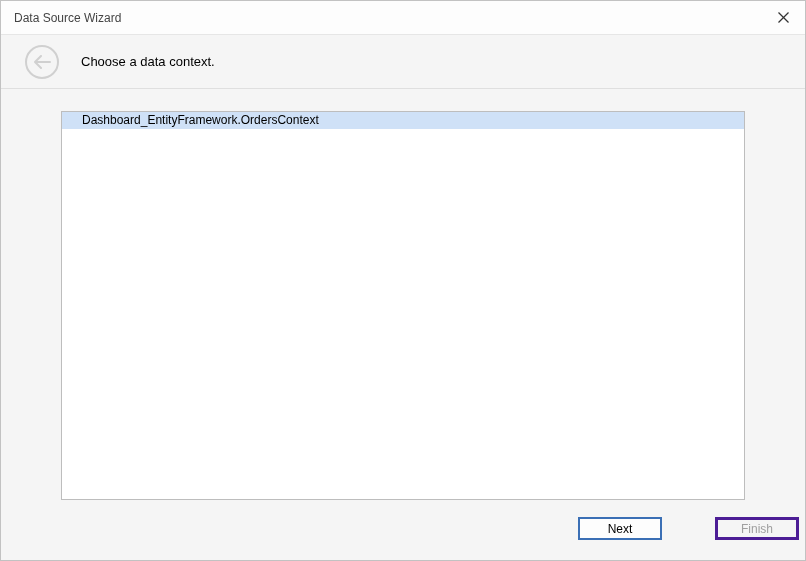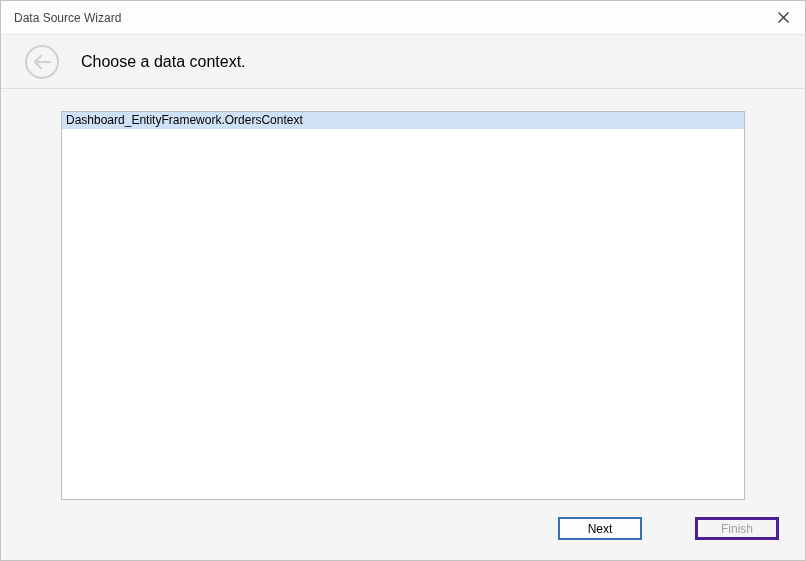--- a/index.html
+++ b/index.html
@@ -56,52 +56,52 @@
       height: 34px;
       border-radius: 50%;
       border: 2px solid #D0D0D0;
       display: flex;
       align-items: center;
       justify-content: center;
       margin-right: 22px;
     }
     .back-circle svg { display: block; }
     .header .instruction {
-      font-size: 16px;
+      font-size: 13px;
       color: #000;
       text-align: right;
     }
     .content-area {
       background: #F5F5F5;
       padding: 22px 60px 12px 60px;
       height: 418px;
     }
     .listbox {
       width: 100%;
       height: 389px;
       background: #FFFFFF;
       border: 1px solid #BDBDBD;
       overflow: auto;
     }
     .list-item {
       height: 17px;
       line-height: 17px;
-      padding: 0 4px;
+      padding: 0 20px;
       font-size: 12px;
       background: #CFE1F7;
       color: #000;
       white-space: nowrap;
     }
     .footer {
       background: #F5F5F5;
       height: 53px;
       display: flex;
       align-items: flex-start;
       justify-content: flex-end;
-      padding: 10px 26px 0 0;
+      padding: 10px 6px 0 0;
       gap: 9px;
       border-top: none;
     }
     .btn {
       width: 84px;
       height: 23px;
       font-size: 12px;
       font-family: inherit;
       background: #FDFDFD;
       border: 1px solid #ACACAC;

